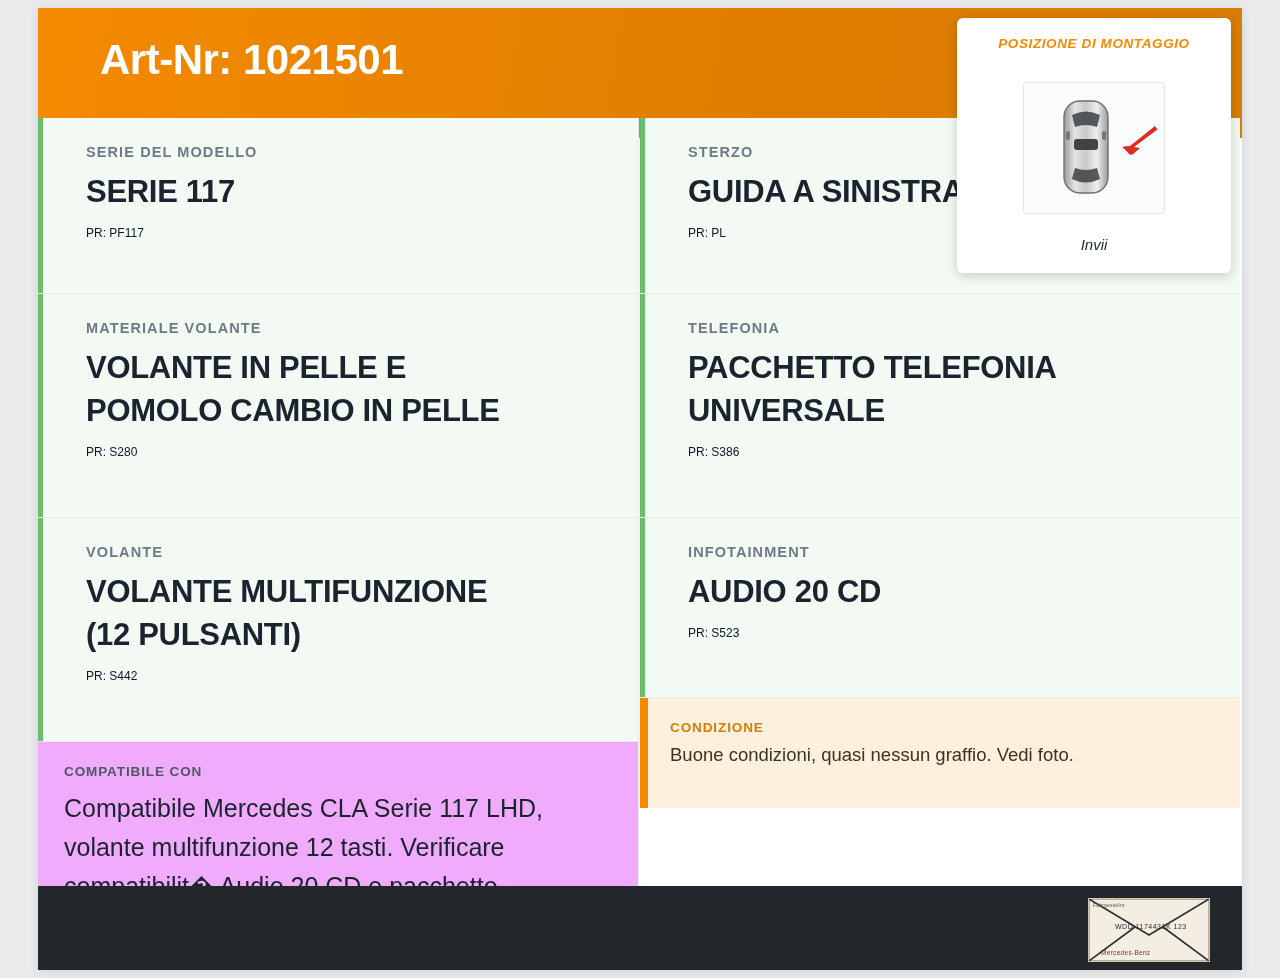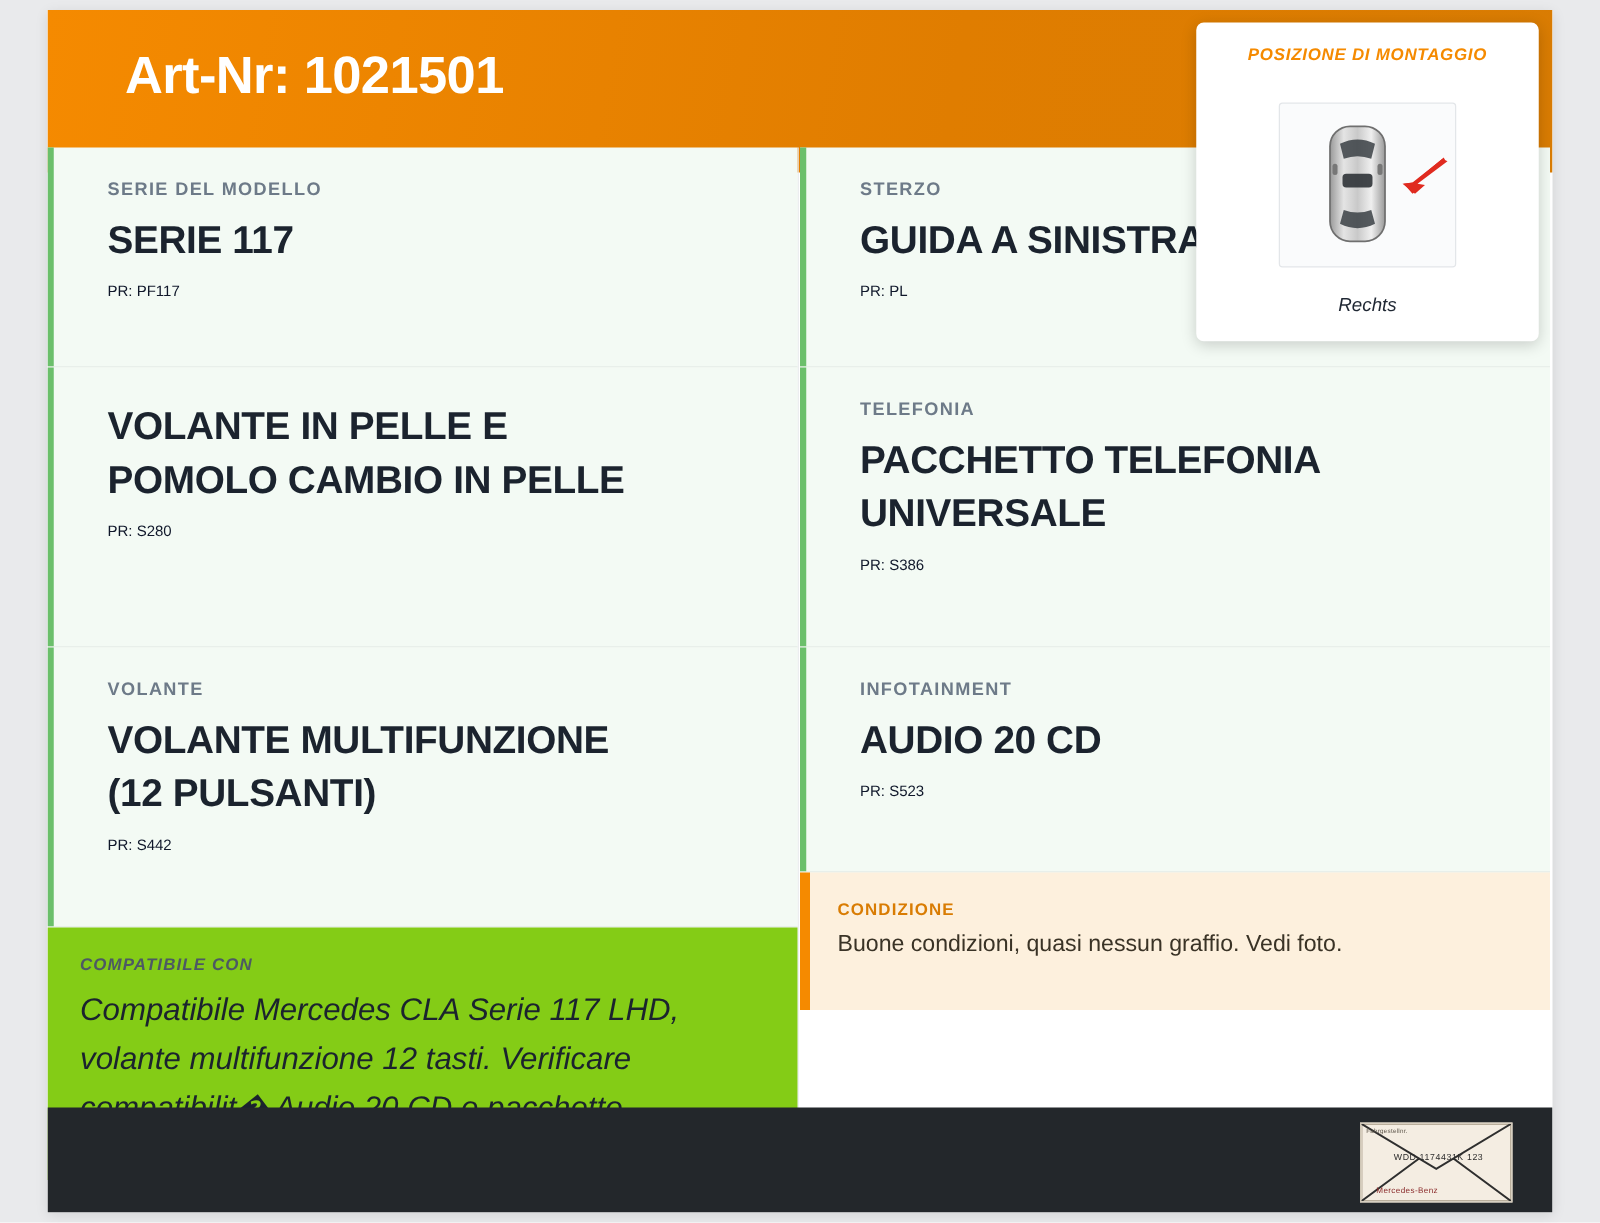--- a/index.html
+++ b/index.html
@@ -169,24 +169,23 @@
     margin-bottom: 9px;
   }
   .condition-text {
     color: #3a3326;
     font-size: 18.5px;
   }
 
   
   .compat {
     position: relative;
-    background: #84cc16;
+    background: #f0abfc;
     padding: 22px 60px 0 26px;
     box-sizing: border-box;
-    font-style: italic;
   }
   .compat-label {
     color: #4d5964;
     font-size: 13.5px;
     font-weight: bold;
     letter-spacing: 0.9px;
     margin-bottom: 10px;
   }
   .compat-text {
     color: #1b232e;
@@ -289,35 +288,36 @@
         <path d="M34 84 q14 7 28 0 l-3 -11 q-11 4 -22 0 z" fill="#3a3f44" opacity="0.85"></path>
         <rect x="36" y="44" width="24" height="11" rx="3" fill="#2f3337" opacity="0.9"></rect>
         <rect x="28" y="36" width="4" height="9" rx="2" fill="#777"></rect>
         <rect x="64" y="36" width="4" height="9" rx="2" fill="#777"></rect>
       </svg>
       <svg width="40" height="34" viewBox="0 0 40 34" style="position:absolute; right:4px; top:42px;">
         <path d="M38 4 L14 22 L20 23 L12 30 L2 22 L10 21 L34 2 Z" fill="#e02b20"></path>
         <path d="M36 3 L10 23 L18 24 L10 30 L3 22 L11 21 L35 1 Z" fill="#e02b20"></path>
       </svg>
     </div>
-    <div class="mount-caption">Rechts</div>
+    <div class="mount-caption">Invii</div>
   </div>
 
   <div class="cols">
     <div class="col-divider"></div>
 
     <div class="col col-left">
 
       <div class="spec spec-h1">
         <div class="spec-label">SERIE DEL MODELLO</div>
         <div class="spec-value">SERIE 117</div>
         <div class="spec-pr">PR: PF117</div>
       </div>
 
       <div class="spec spec-h2">
+        <div class="spec-label">MATERIALE VOLANTE</div>
         <div class="spec-value">VOLANTE IN PELLE E
 POMOLO CAMBIO IN PELLE</div>
         <div class="spec-pr">PR: S280</div>
       </div>
 
       <div class="spec spec-h3">
         <div class="spec-label">VOLANTE</div>
         <div class="spec-value">VOLANTE MULTIFUNZIONE
 (12 PULSANTI)</div>
         <div class="spec-pr">PR: S442</div>

